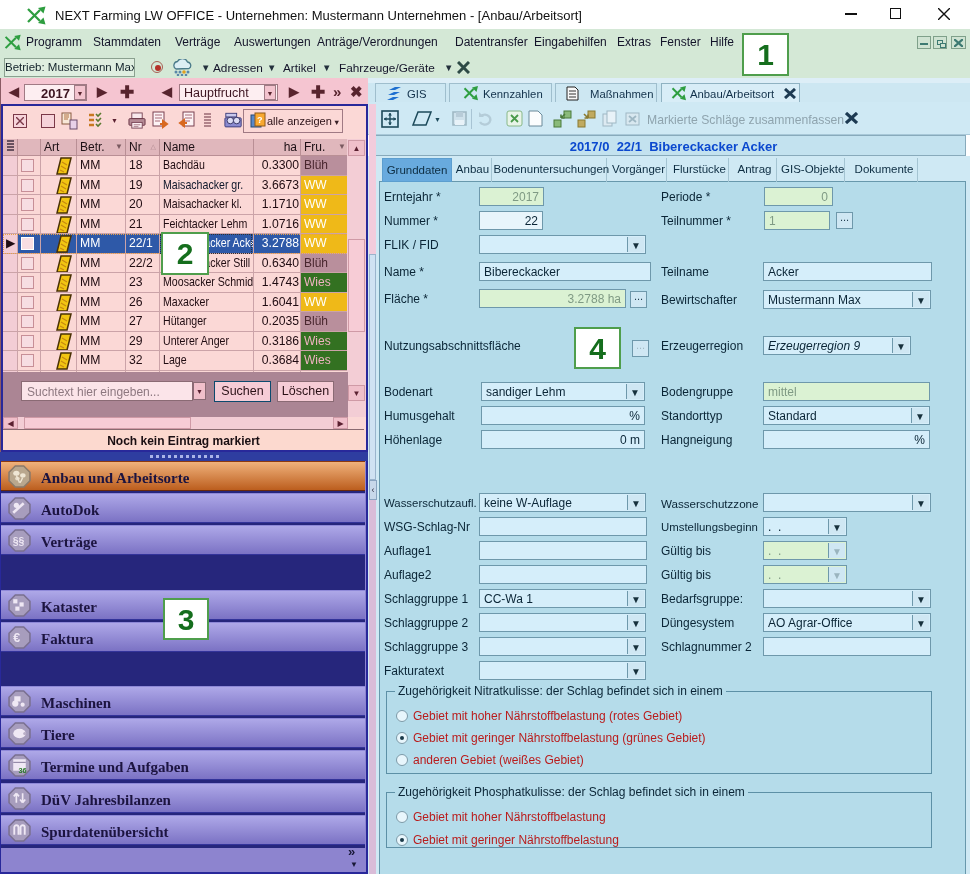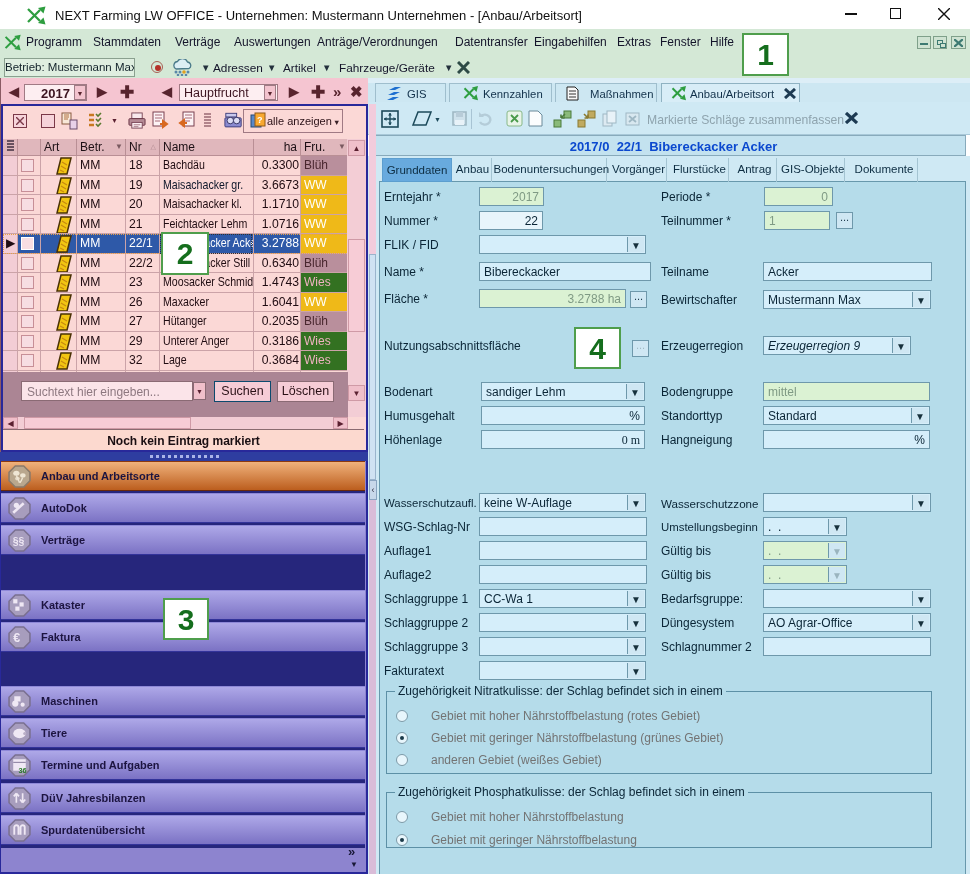--- a/index.html
+++ b/index.html
@@ -25,21 +25,21 @@
 .gc{position:absolute;top:0;height:19.5px;border-right:1px solid #cba3a8;border-bottom:1px solid #cba3a8;font-size:12.2px;color:#200c12;padding:2px 1px 0 3px;overflow:hidden;white-space:nowrap;}
 .chk{position:absolute;left:3px;top:3px;width:13px;height:13px;background:#f7dde2;border:1px solid #c78f97;}
 .fru{font-size:12px;padding-top:2px;text-align:left;padding-left:3px;}
 #vscroll{left:347px;top:139px;width:19px;height:278px;background:#f3cdd5;}
 #searchband{left:3px;top:372px;width:345px;height:45px;background:#ab8594;}
 #hscroll{left:3px;top:417px;width:345px;height:12px;background:#f3cdd5;}
 #status{left:3px;top:429px;width:361px;height:21px;background:#fcd9cf;border-top:1px solid #8a6a70;font-size:12px;font-weight:bold;color:#1a0e12;text-align:center;padding-top:4px;}
 #splitter{left:0;top:452px;width:368px;height:9px;background:#2e3da0;}
 #nav{left:0;top:461px;width:368px;height:413px;background:#8d84cf;border-left:1px solid #28289a;border-right:2px solid #28289a;border-bottom:2px solid #28289a;}
 .navitem{position:absolute;left:1px;width:364px;height:30px;background:linear-gradient(#aea8e8,#7b72c4);border-top:1px solid #8e88d8;border-bottom:1px solid #33339a;font-size:13px;font-weight:bold;color:#1c1440;}
-.navitem span{position:absolute;left:40px;top:8px;font-size:11px;}
+.navitem span{position:absolute;left:40px;top:8px;font-size:15px;font-family:Liberation Serif, serif;}
 .navact{background:linear-gradient(#f0b27c,#bc5e1e);border-top:1px solid #8c3a10;border-bottom:1px solid #6a2a0a;}
 .oct{position:absolute;left:7px;top:3px;width:23px;height:23px;}
 
 #tabstrip{left:368px;top:78px;width:602px;height:24px;background:#cde7f2;}
 .rtab{position:absolute;top:5px;height:19px;background:#cde7f2;border:1px solid #9fbecd;border-bottom:none;font-size:11.3px;color:#12314a;}
 #rtoolbar{left:368px;top:102px;width:602px;height:33px;background:#cfe9f4;border-bottom:1px solid #a8c8d8;}
 #titlestrip{left:371px;top:135px;width:595px;height:21px;background:#c3e2ef;border:1px solid #88aabb;font-size:13px;font-weight:bold;color:#0b48cf;text-align:center;padding-top:3px;}
 #form{left:368px;top:156px;width:602px;height:718px;background:#cfe9f4;}
 #formborder{left:379px;top:181px;width:587px;height:693px;border:1px solid #6898ac;border-bottom:none;background:#b5dcea;}
 .stab{position:absolute;top:158px;height:24px;background:transparent;border-right:1px solid #a4c4d2;font-size:11.5px;color:#0d2d42;padding:5px 0 0 0;white-space:nowrap;}
@@ -47,21 +47,21 @@
 .lbl{position:absolute;font-size:12px;color:#0a2536;white-space:nowrap;}
 .fld{position:absolute;background:#d5eefa;border:1px solid #6e98ab;font-size:12px;color:#0a2536;padding:2px 4px 0 4px;white-space:nowrap;overflow:hidden;}
 .grn{background:#dbf2d3;color:#7f9a84;}
 .dd{position:absolute;right:1px;top:1px;bottom:1px;width:17px;background:#cfe7f3;border-left:1px solid #6e98ab;text-align:center;color:#16303c;font-size:10px;padding-top:2.5px;}
 .ddg{color:#9ab4be;}
 .dots{position:absolute;font-size:11px;color:#254052;background:#cfe7f3;border:1px solid #6e98ab;text-align:center;line-height:9px;}
 .gbox{position:absolute;border:1px solid #5d90a6;}
 .gboxlbl{position:absolute;top:-8px;left:8px;background:#b5dcea;font-size:12px;color:#0a2536;padding:0 3px;}
 .radio{position:absolute;width:12px;height:12px;border-radius:50%;background:#e8f6fc;border:1px solid #7d9aa8;}
 .radio.on::after{content:"";position:absolute;left:3px;top:3px;width:4px;height:4px;border-radius:50%;background:#1a3a4a;}
-.rlbl{position:absolute;font-size:12px;color:#737373;margin-left:18px;}
+.rlbl{position:absolute;font-size:12px;color:#b91c1c;}
 
 .ann{position:absolute;background:#fff;border:2px solid #4f9e4c;text-align:center;font-weight:bold;color:#156e1d;font-size:30px;line-height:39px;}
 </style></head>
 <body>
 <div id="win">
 
   <div class="abs" id="titlebar"></div>
   <div class="abs" id="titletext">NEXT Farming LW OFFICE - Unternehmen: Mustermann Unternehmen - [Anbau/Arbeitsort]</div>
   <svg class="abs" style="left:25px;top:6px" width="22" height="19" viewBox="0 0 22 19">
       <path d="M3 16 L15 4" stroke="#2e9e40" stroke-width="2.3" fill="none"></path>
@@ -649,21 +649,21 @@
     <div class="fld" style="left:763px;top:336px;width:148px;height:19px;font-style:italic;">Erzeugerregion 9<span class="dd">▼</span></div>
   <div class="lbl" style="left:384px;top:385px">Bodenart</div>
     <div class="fld" style="left:481px;top:382px;width:164px;height:19px;">sandiger Lehm<span class="dd">▼</span></div>
   <div class="lbl" style="left:661px;top:385px">Bodengruppe</div>
     <div class="fld grn" style="left:763px;top:382px;width:167px;height:19px;">mittel</div>
   <div class="lbl" style="left:384px;top:409px">Humusgehalt</div>
     <div class="fld " style="left:481px;top:406px;width:164px;height:19px;text-align:right;">%</div>
   <div class="lbl" style="left:661px;top:409px">Standorttyp</div>
     <div class="fld" style="left:763px;top:406px;width:167px;height:19px;">Standard<span class="dd">▼</span></div>
   <div class="lbl" style="left:384px;top:433px">Höhenlage</div>
-    <div class="fld " style="left:481px;top:430px;width:164px;height:19px;text-align:right;font-family:Liberation Serif, serif;">0 m</div>
+    <div class="fld " style="left:481px;top:430px;width:164px;height:19px;text-align:right;">0 m</div>
   <div class="lbl" style="left:661px;top:433px">Hangneigung</div>
     <div class="fld " style="left:763px;top:430px;width:167px;height:19px;text-align:right;">%</div>
   <div class="lbl" style="left:384px;top:497px;font-size:11.4px">Wasserschutzaufl.</div>
     <div class="fld" style="left:479px;top:493px;width:167px;height:19px;">keine W-Auflage<span class="dd">▼</span></div>
   <div class="lbl" style="left:661px;top:497px;font-size:11.6px">Wasserschutzzone</div>
     <div class="fld" style="left:763px;top:493px;width:168px;height:19px;">
       <span class="dd">▼</span>
     </div>
   <div class="lbl" style="left:384px;top:520px">WSG-Schlag-Nr</div>
     <div class="fld " style="left:479px;top:517px;width:168px;height:19px;"></div>

